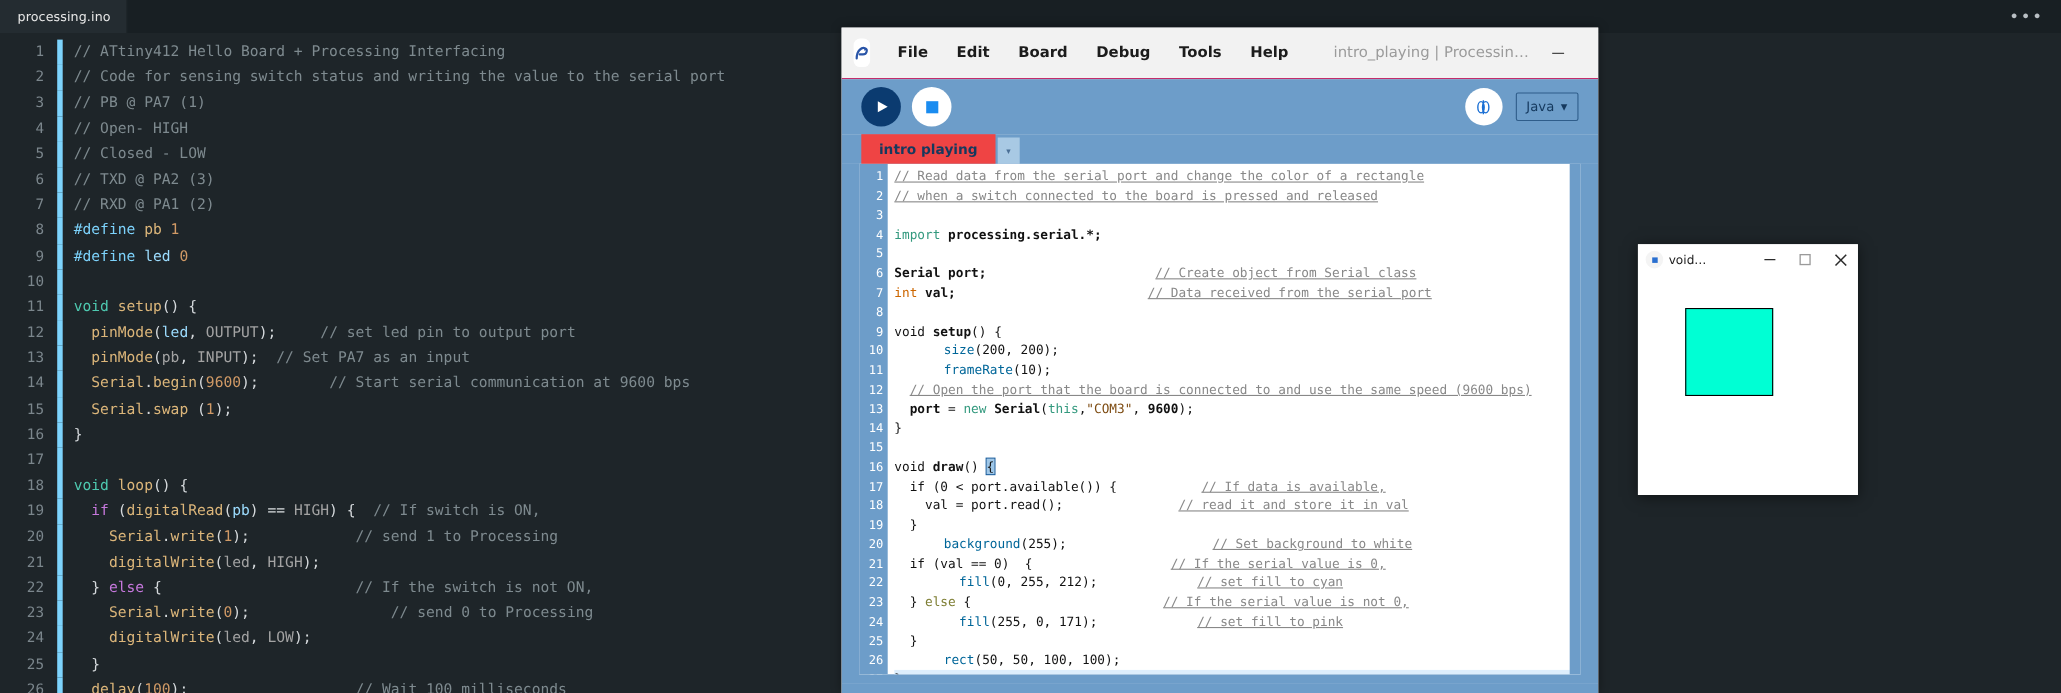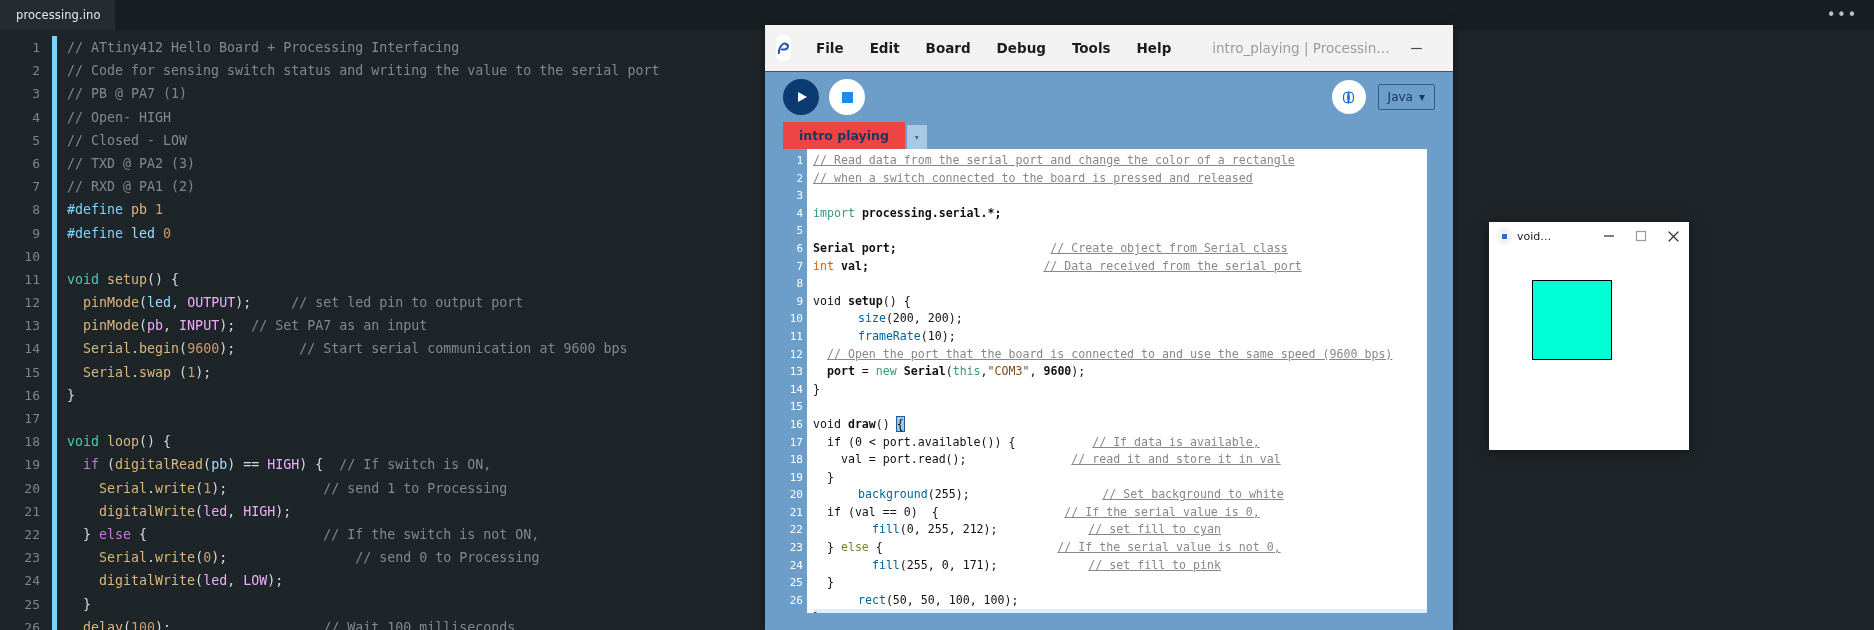--- a/index.html
+++ b/index.html
@@ -73,21 +73,21 @@
     color: #d6dadd;
     flex: 1;
   }
   .c-com   { color: #7e8a8f; }
   .c-pre   { color: #7dd3fc; }
   .c-kw    { color: #c678dd; }
   .c-type  { color: #4ec9b0; }
   .c-fn    { color: #dcb67a; }
   .c-num   { color: #d19a66; }
   .c-var   { color: #9cdcfe; }
-  .c-plain { color: #f0abfc; }
+  .c-plain { color: #a3a3a3; }
   .c-punct { color: #d6dadd; }
 
   
   .pwin {
     position: absolute;
     left: 765px; top: 25px;
     width: 688px; height: 605px;
     background: #f2f2f2;
     box-shadow: 0 0 10px rgba(0,0,0,.45);
     overflow: hidden;

